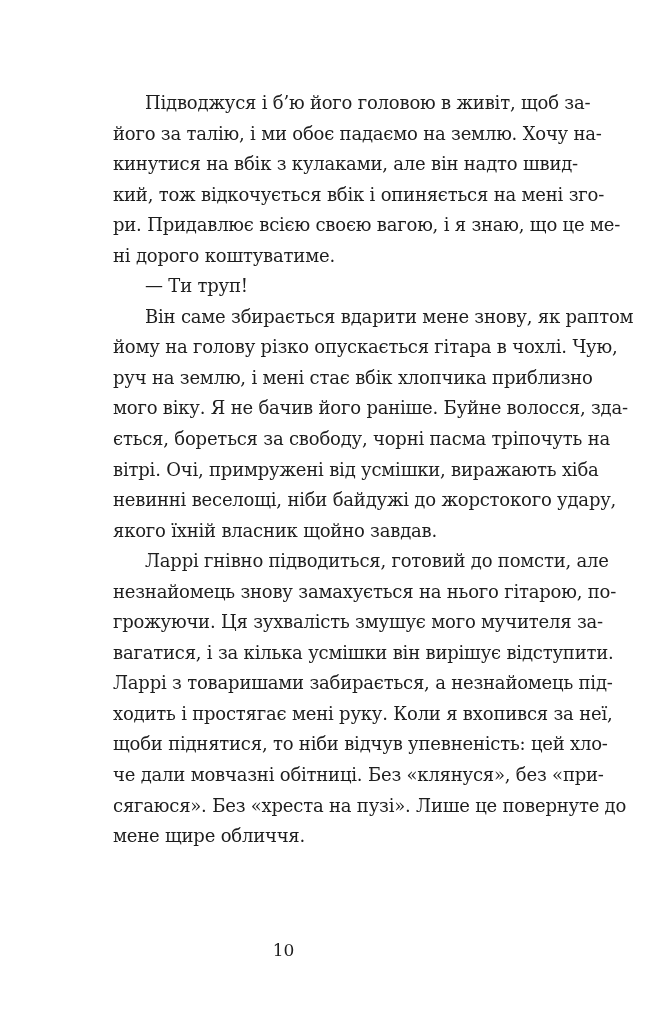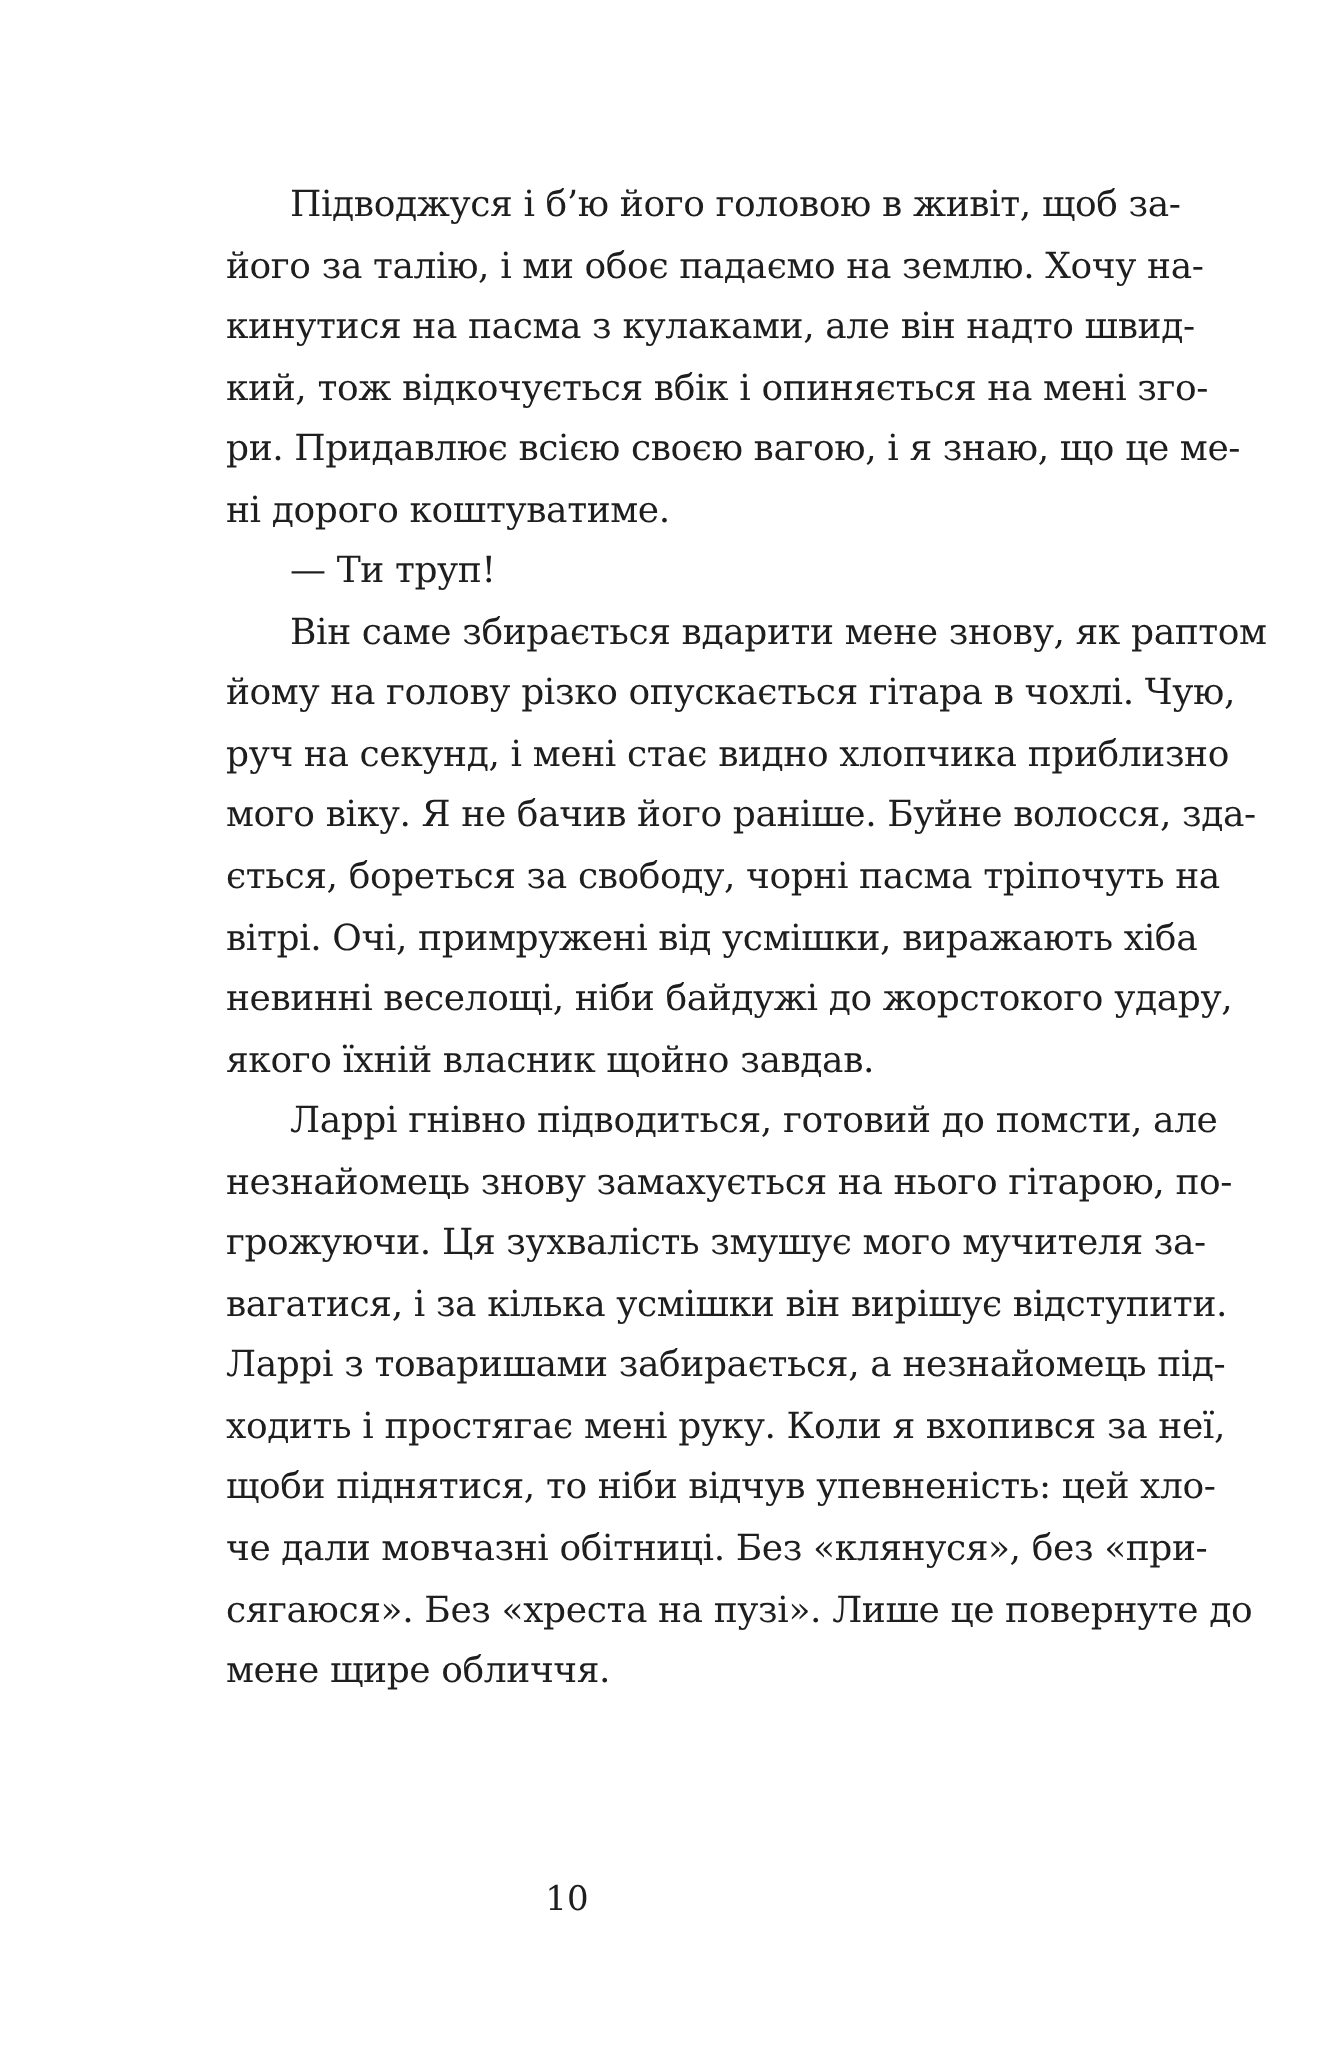--- a/index.html
+++ b/index.html
@@ -21,32 +21,32 @@
     font-size: 17px; color: #1e1e1e;
   }
 </style>
 </head>
 <body>
 
 <div class="page">
   <div>
     <div class="line indent">Підводжуся і б’ю його головою в живіт, щоб за-</div>
     <div class="line">його за талію, і ми обоє падаємо на землю. Хочу на-</div>
-    <div class="line">кинутися на пасма з кулаками, але він надто швид-</div>
+    <div class="line">кинутися на вбік з кулаками, але він надто швид-</div>
     <div class="line">кий, тож відкочується вбік і опиняється на мені зго-</div>
     <div class="line">ри. Придавлює всією своєю вагою, і я знаю, що це ме-</div>
     <div class="line last">ні дорого коштуватиме.</div>
   </div>
   <div>
     <div class="line indent last">— Ти труп!</div>
   </div>
   <div>
     <div class="line indent">Він саме збирається вдарити мене знову, як раптом</div>
     <div class="line">йому на голову різко опускається гітара в чохлі. Чую,</div>
-    <div class="line">руч на секунд, і мені стає видно хлопчика приблизно</div>
+    <div class="line">руч на землю, і мені стає вбік хлопчика приблизно</div>
     <div class="line">мого віку. Я не бачив його раніше. Буйне волосся, зда-</div>
     <div class="line">ється, бореться за свободу, чорні пасма тріпочуть на</div>
     <div class="line">вітрі. Очі, примружені від усмішки, виражають хіба</div>
     <div class="line">невинні веселощі, ніби байдужі до жорстокого удару,</div>
     <div class="line last">якого їхній власник щойно завдав.</div>
   </div>
   <div>
     <div class="line indent">Ларрі гнівно підводиться, готовий до помсти, але</div>
     <div class="line">незнайомець знову замахується на нього гітарою, по-</div>
     <div class="line">грожуючи. Ця зухвалість змушує мого мучителя за-</div>

